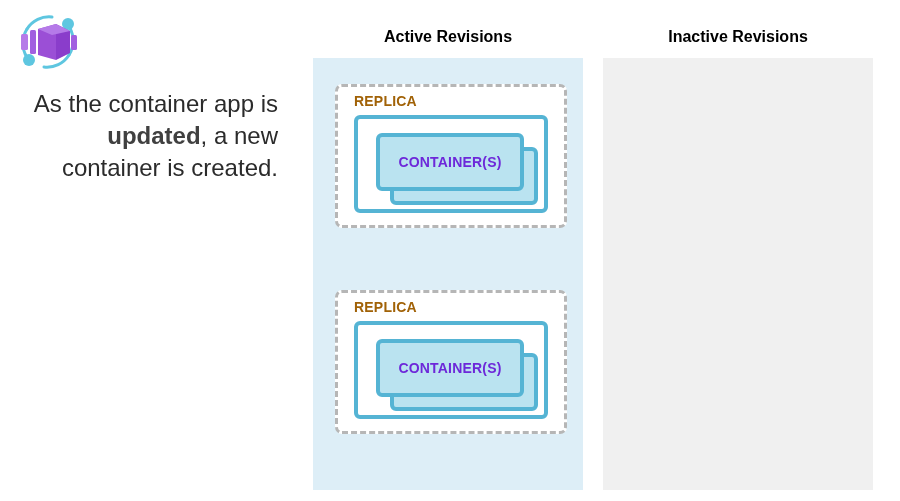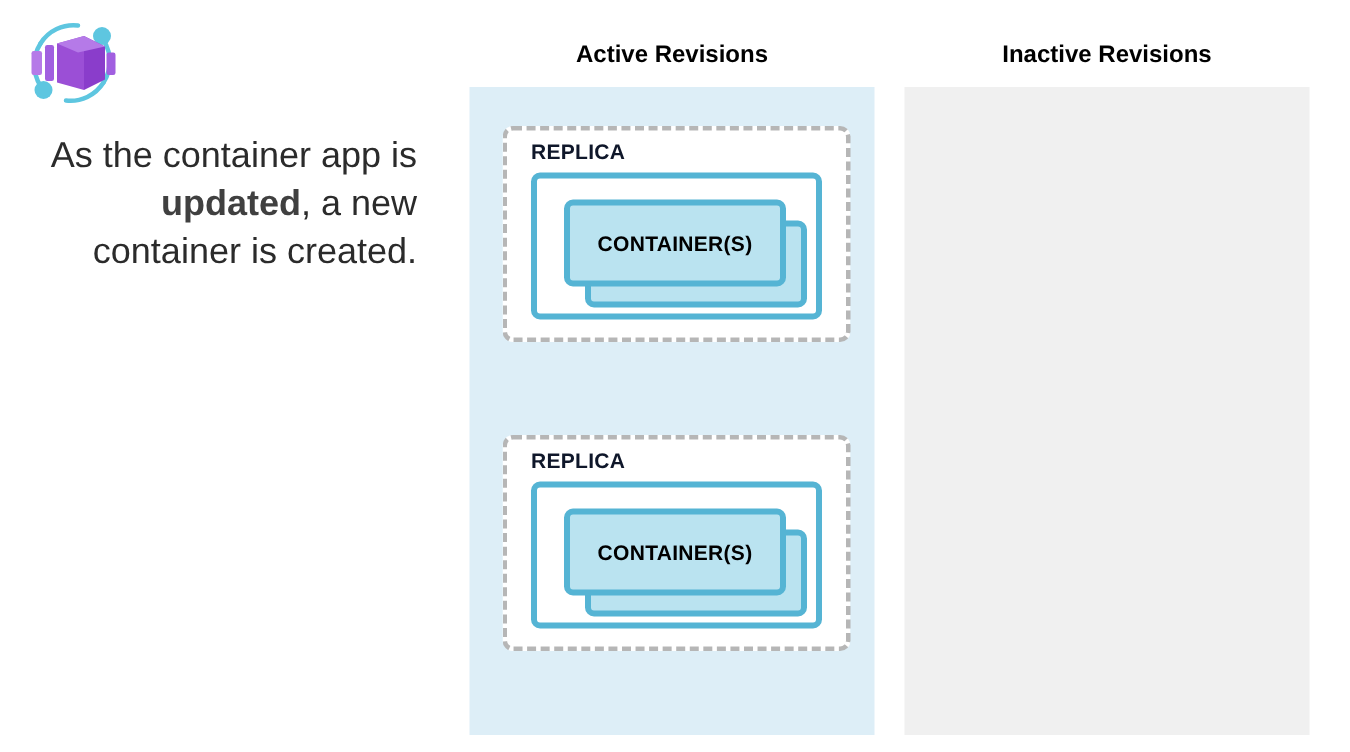--- a/index.html
+++ b/index.html
@@ -94,21 +94,21 @@
     background: #ffffff;
     box-sizing: border-box;
   }
 
   .replica-label {
     position: absolute;
     left: 16px;
     top: 6px;
     font-size: 14px;
     font-weight: 700;
-    color: #0f172a;
+    color: #a16207;
     letter-spacing: .2px;
   }
 
   
   .replica-box {
     position: absolute;
     left: 16px;
     top: 28px;
     right: 16px;
     bottom: 12px;
@@ -144,21 +144,21 @@
     top: 0;
     width: 148px;
     height: 58px;
     display: flex;
     align-items: center;
     justify-content: center;
   }
   .container-text {
     font-size: 14px;
     font-weight: 700;
-    color: #000000;
+    color: #6d28d9;
     letter-spacing: .2px;
     white-space: nowrap;
   }
 </style>
 </head>
 <body>
 
 <div class="logo">
   <svg viewBox="0 0 68 62" width="68" height="62" xmlns="http://www.w3.org/2000/svg">
 

